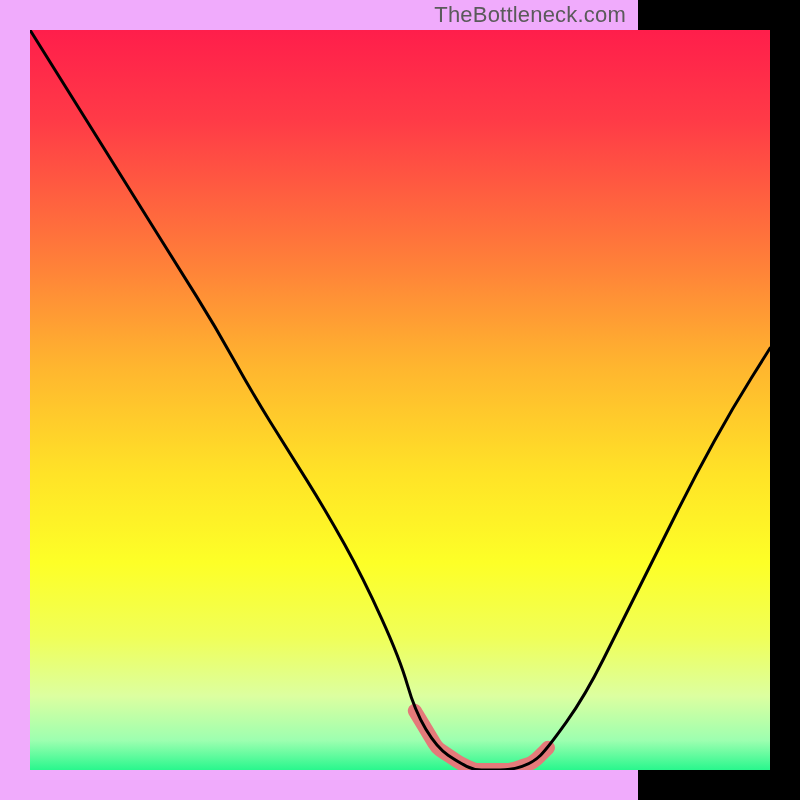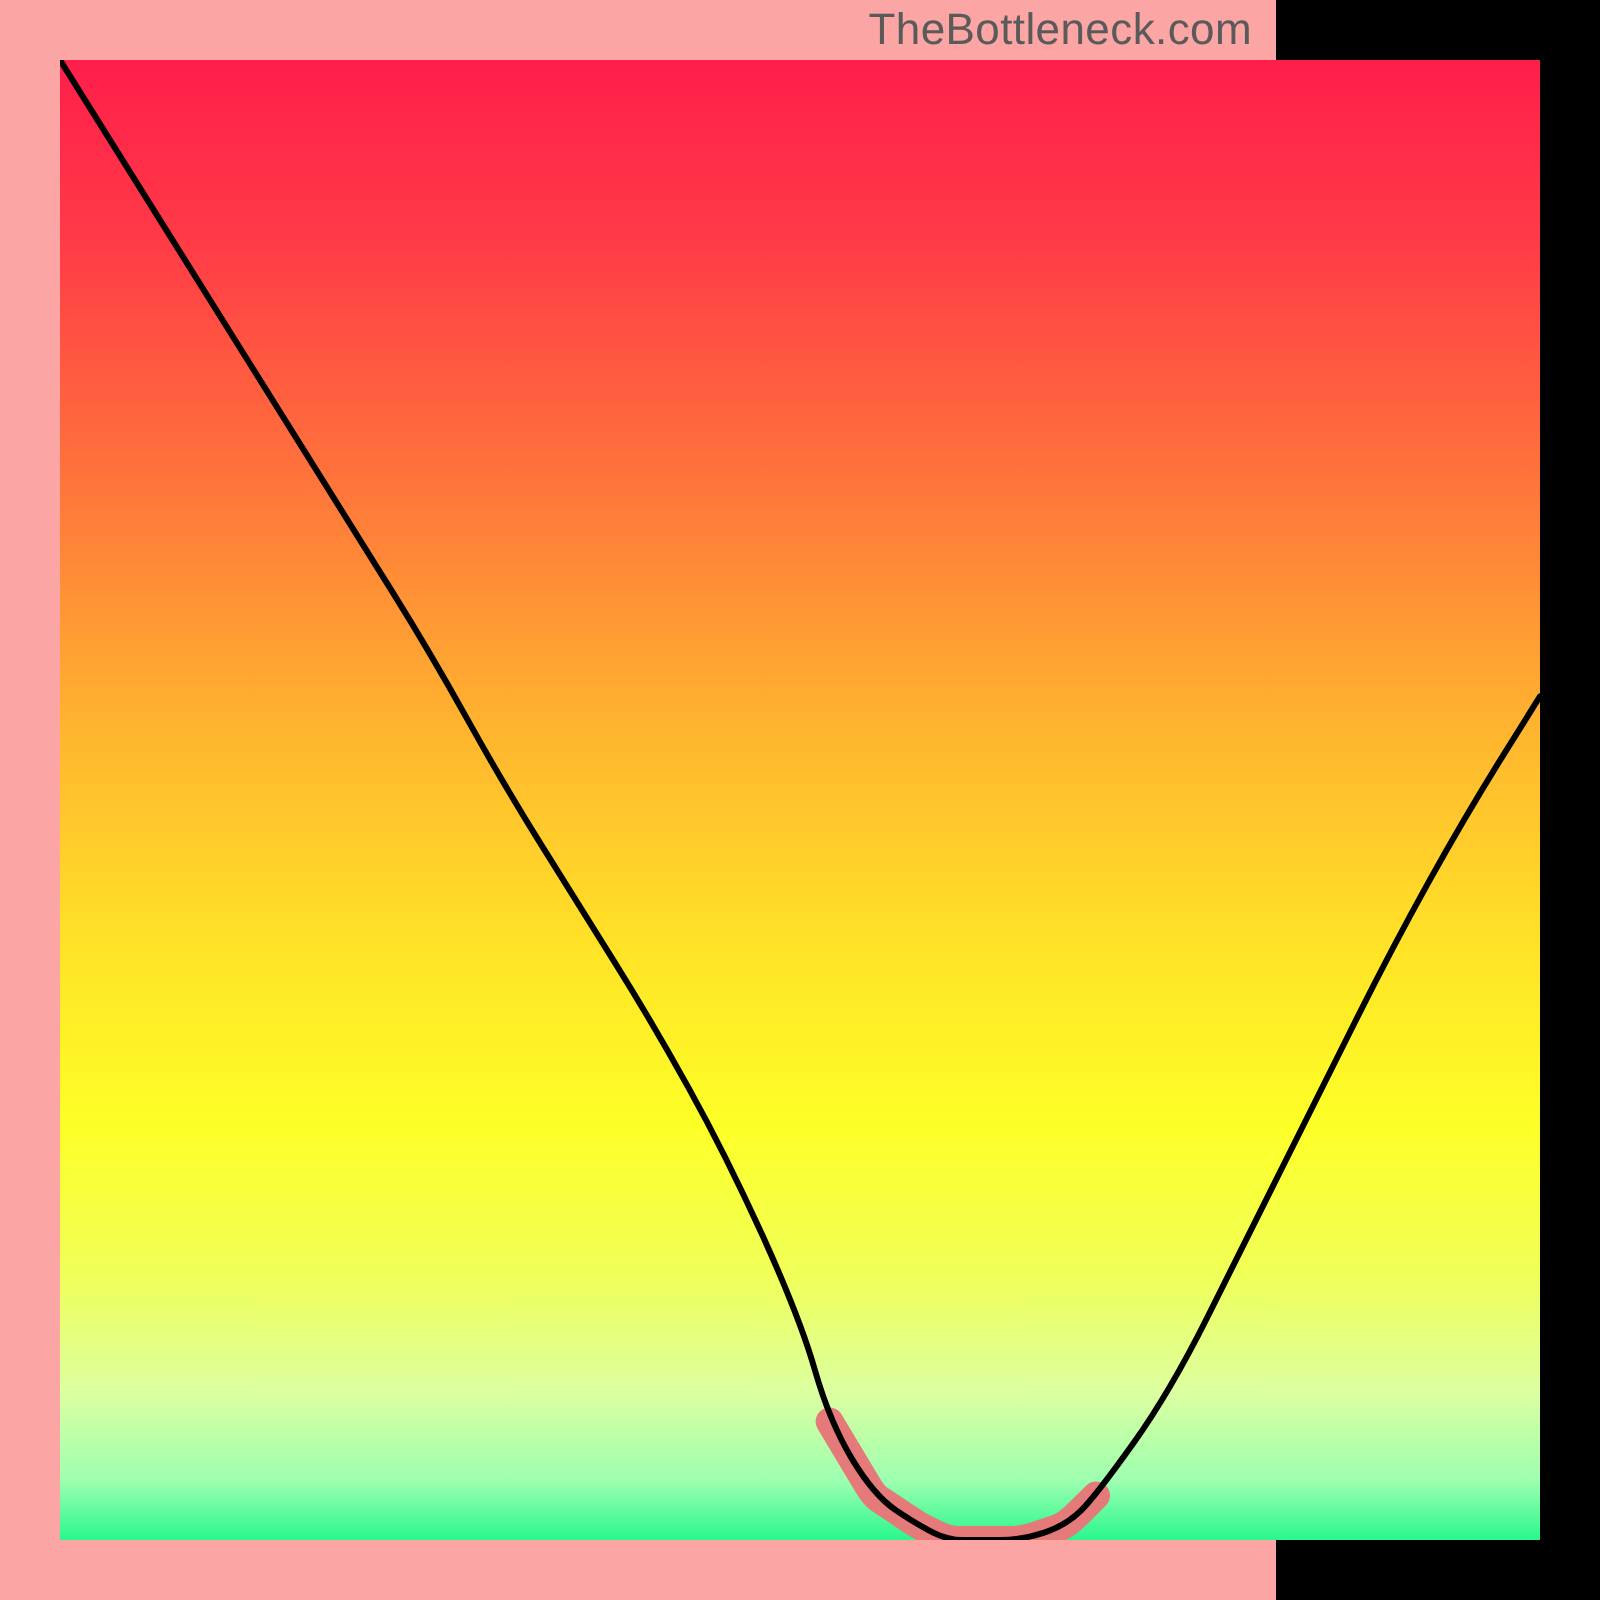--- a/index.html
+++ b/index.html
@@ -7,21 +7,21 @@
     padding: 0;
     width: 800px;
     height: 800px;
     background: #000;
     font-family: Arial, Helvetica, sans-serif;
   }
   .frame {
     position: relative;
     width: 638px;
     height: 800px;
-    background: #fca5a5;
+    background: #f0abfc;
   }
   .watermark {
     position: absolute;
     top: 2px;
     right: 12px;
     color: #5a5a5a;
     font-size: 22px;
     font-weight: 500;
     letter-spacing: 0.2px;
   }

